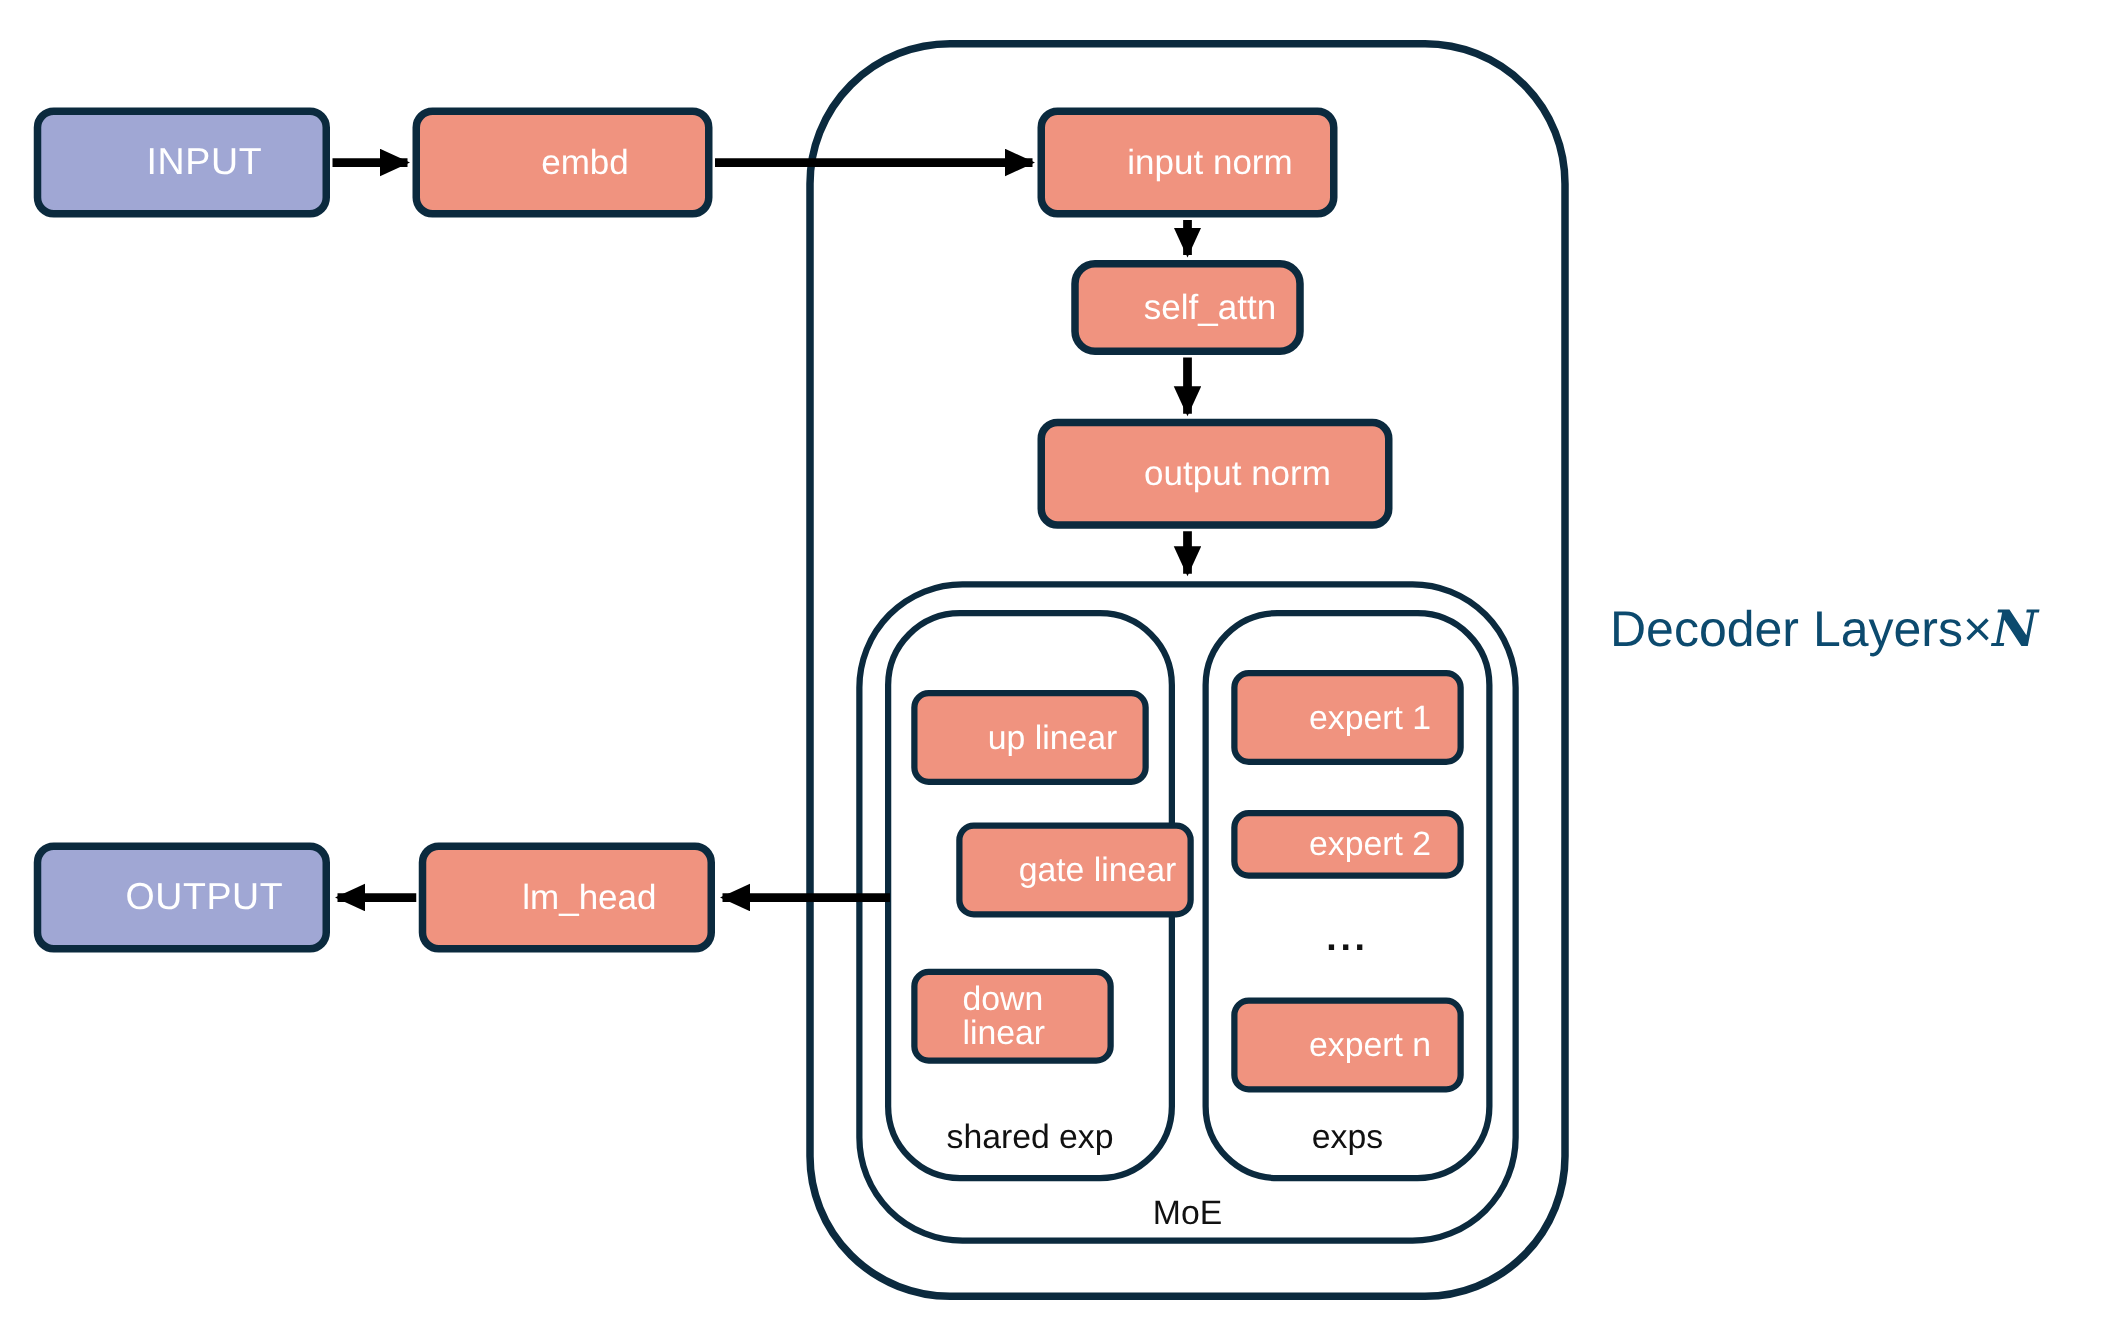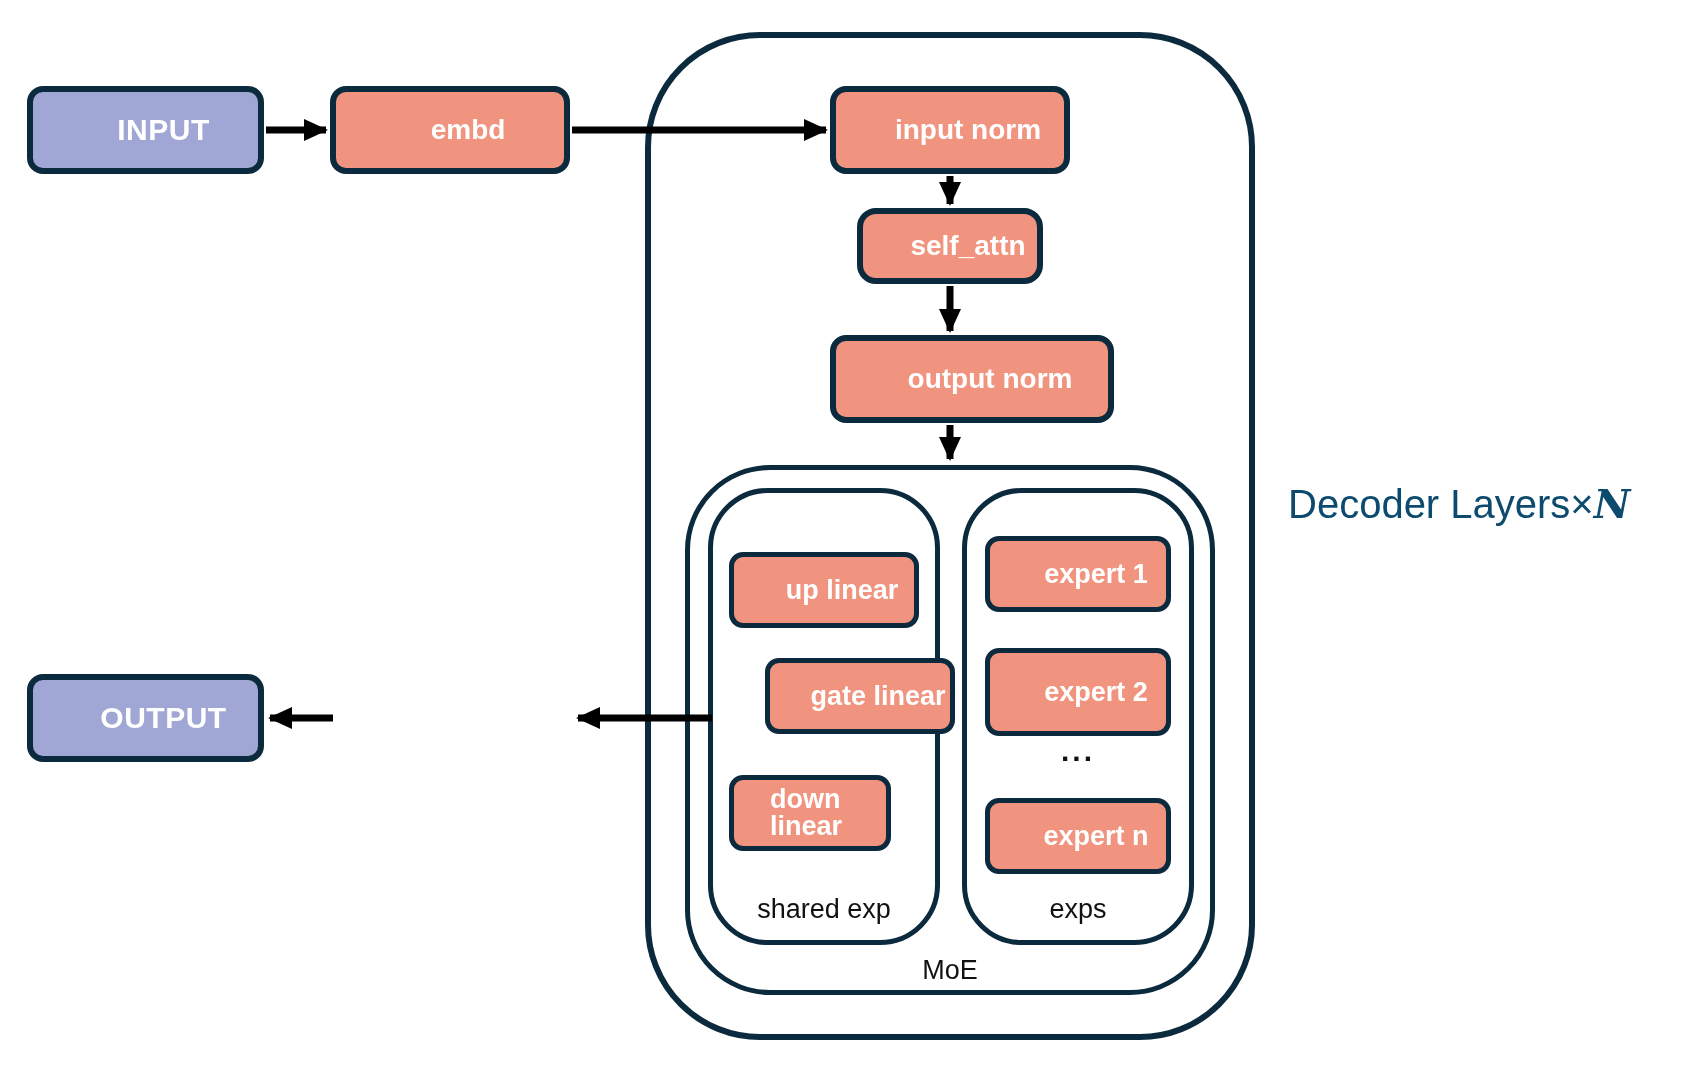--- a/index.html
+++ b/index.html
@@ -12,21 +12,21 @@
   }
   html,body{margin:0;padding:0;background:#ffffff;}
   .canvas{
     position:relative;width:1702px;height:1068px;background:#ffffff;overflow:hidden;
     font-family:"Liberation Sans",sans-serif;
   }
   .node{
     position:absolute;box-sizing:border-box;
     border:6px solid var(--outline);border-radius:16px;
     display:flex;align-items:center;justify-content:center;
-    color:var(--box-text);font-weight:700;font-size:28px;line-height:1;padding-left:36px;
+    color:var(--box-text);font-weight:400;font-size:28px;line-height:1;padding-left:36px;
   }
   .io{background:var(--io-fill);font-size:30px;letter-spacing:0.5px;}
   .blk{background:var(--block-fill);}
   .outline-box{
     position:absolute;box-sizing:border-box;background:#ffffff;
     border:6px solid var(--outline);
   }
   .decoder{left:645px;top:32px;width:610px;height:1008px;border-radius:115px;}
   .moe{left:34px;top:427px;width:530px;height:530px;border-radius:85px;border-width:5px;}
   .subbox{border-width:5px;border-radius:60px;width:232px;height:457px;top:18px;}
@@ -82,29 +82,30 @@
 
       <div class="outline-box subbox shared">
         <div class="node blk small" style="left:16px;top:59px;width:190px;height:76px;">up linear</div>
         <div class="node blk small" style="left:16px;top:165px;width:190px;height:76px;margin-left:36px;">gate linear</div>
         <div class="node blk small" style="left:16px;top:282px;width:162px;height:76px;">down linear</div>
         <div class="area-label" style="top:400px;">shared exp</div>
       </div>
 
       <div class="outline-box subbox exps">
         <div class="node blk small" style="left:18px;top:43px;width:186px;height:76px;">expert 1</div>
-        <div class="node blk small" style="left:18px;top:155px;width:186px;height:88px;">expert 2</div>
+        <div class="node blk small" style="left:18px;top:155px;width:186px;height:55px;">expert 2</div>
         <div class="ellipsis" style="top:243px;">...</div>
         <div class="node blk small" style="left:18px;top:305px;width:186px;height:76px;">expert n</div>
         <div class="area-label" style="top:400px;">exps</div>
       </div>
 
       <div class="area-label" style="top:484px;">MoE</div>
     </div>
   </div>
 
   <div class="node io" style="left:27px;top:674px;width:237px;height:88px;">OUTPUT</div>
+  <div class="node blk" style="left:335px;top:674px;width:237px;height:88px;">lm_head</div>
 
   <div class="caption">
     <span>Decoder Layers×</span><span class="nvar">N</span>
   </div>
 
 </div>
 
 </body></html>

